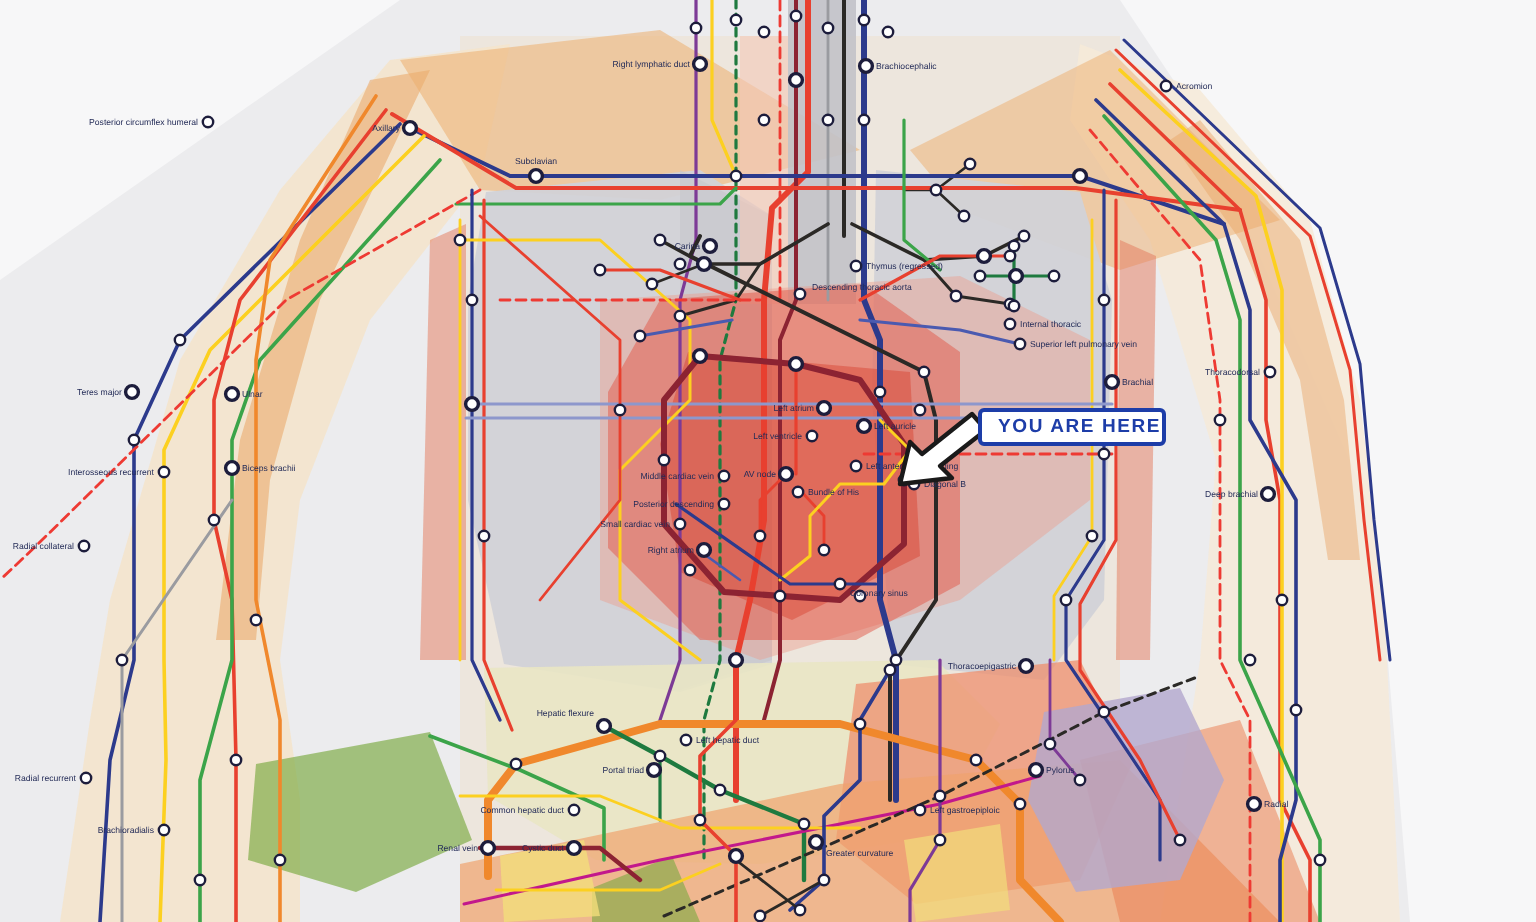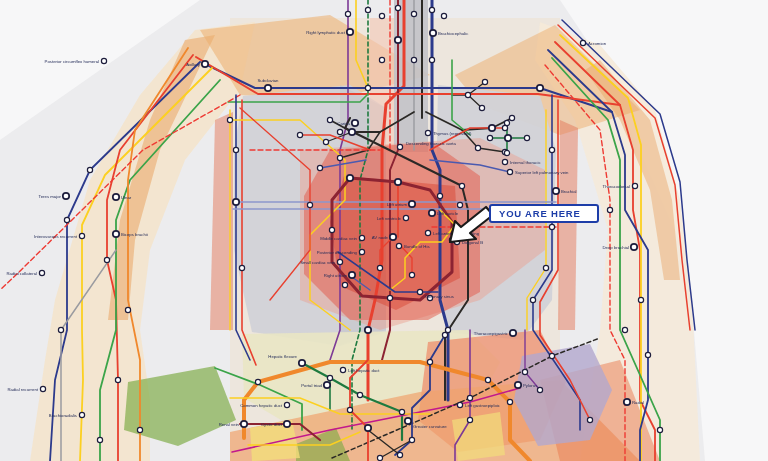--- a/index.html
+++ b/index.html
@@ -3,21 +3,21 @@
 <meta charset="utf-8">
 <style>
   html,body{margin:0;padding:0;}
   body{font-family:"Liberation Sans",sans-serif;background:#ececee;}
   .stage{position:relative;width:768px;height:461px;overflow:hidden;background:#ececee;}
   svg{position:absolute;left:0;top:0;}
   svg text{font-family:"Liberation Sans",sans-serif;}
   .callout{position:absolute;left:489px;top:204px;display:flex;align-items:center;}
   .callout-box{background:#ffffff;border:2.5px solid #1d3da8;border-radius:3px;
     color:#1d3da8;font-size:9.5px;font-weight:bold;letter-spacing:0.8px;
-    padding:2px 16px 2px 8px;white-space:nowrap;line-height:11px;}
+    padding:2px 0 2px 8px;white-space:nowrap;line-height:11px;}
   .callout-arrow{position:absolute;left:444px;top:202px;width:52px;height:46px;}
 </style>
 </head>
 <body>
 
 <div class="stage" style="background: rgb(236, 236, 238);">
   <svg id="map" width="768" height="461" viewBox="0 0 768 461">
       <polygon points="0,0 200,0 0,140" fill="#f7f7f8" fill-opacity="1"></polygon>
       <polygon points="560,0 768,0 768,461 705,461 688,260 600,60" fill="#f7f7f8" fill-opacity="1"></polygon>
       <polygon points="230,18 560,18 560,461 230,461" fill="#efe3d2" fill-opacity="0.6"></polygon>

